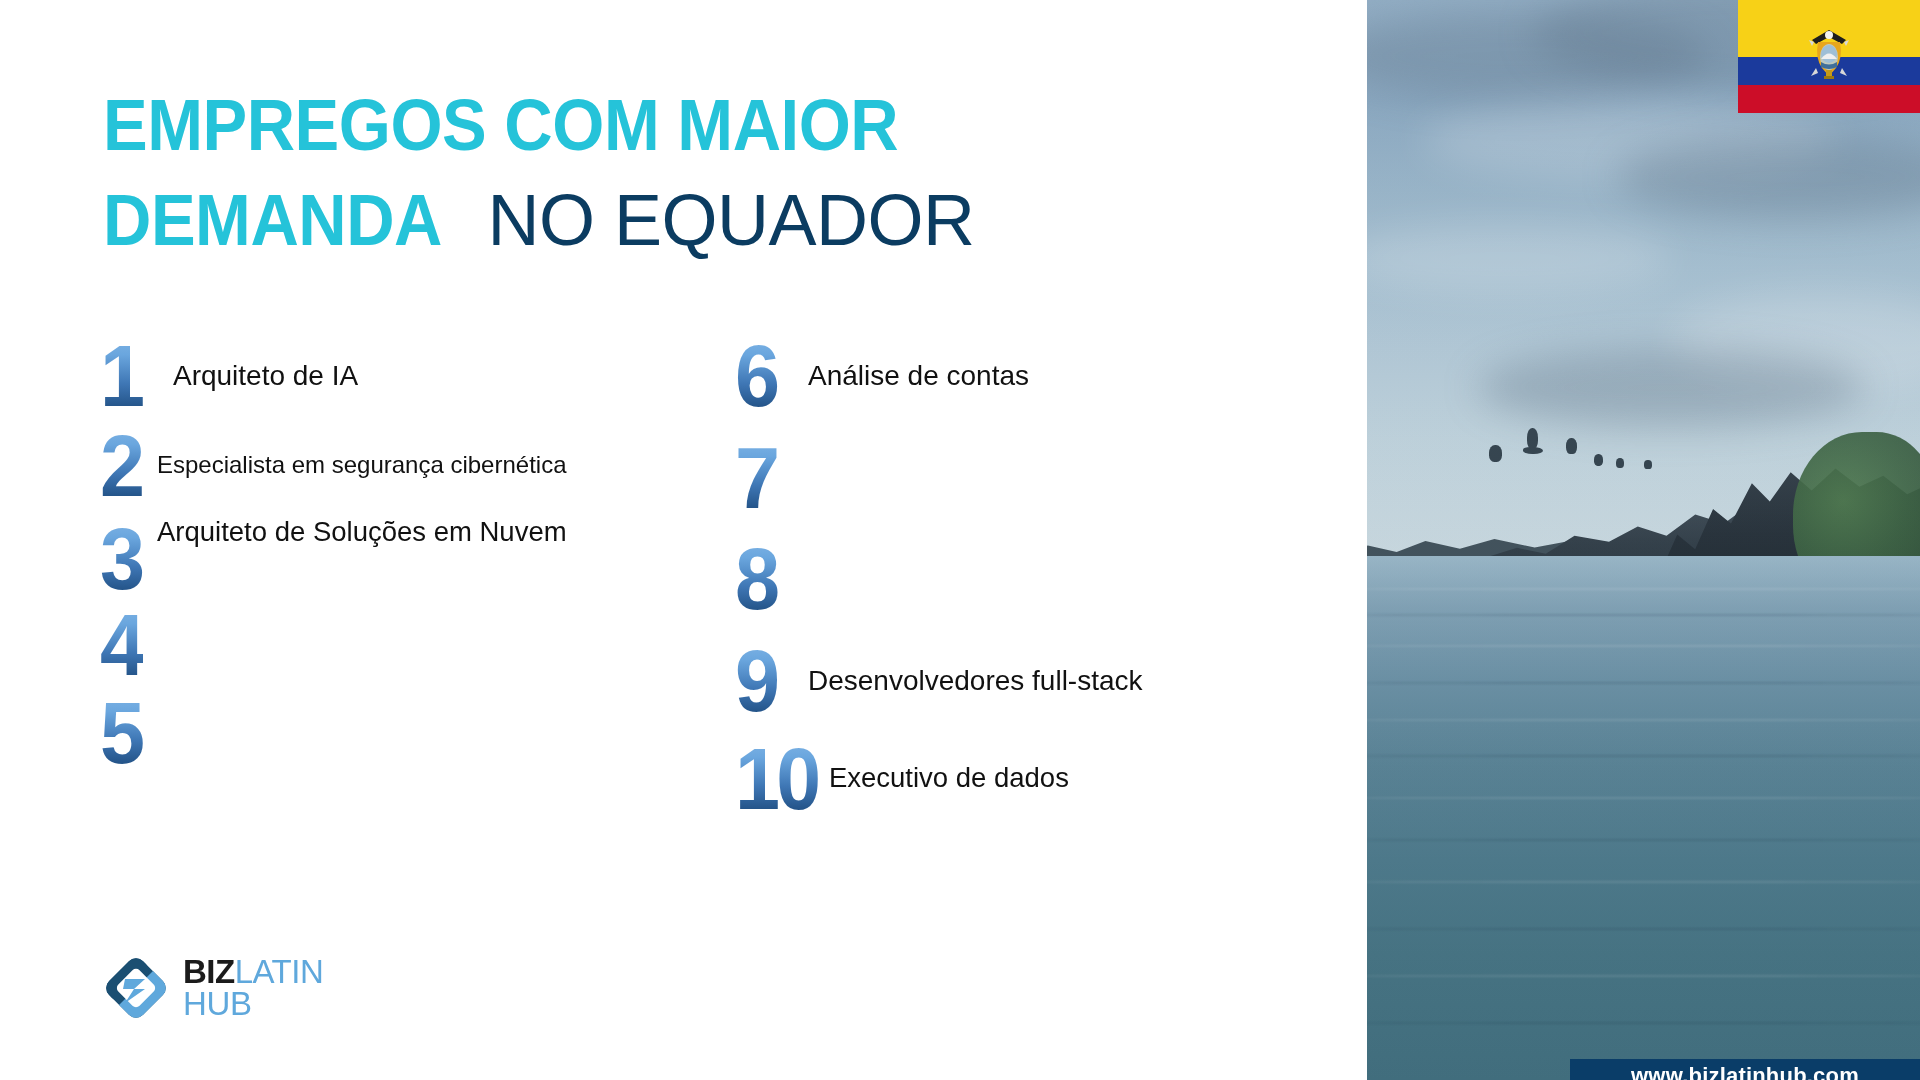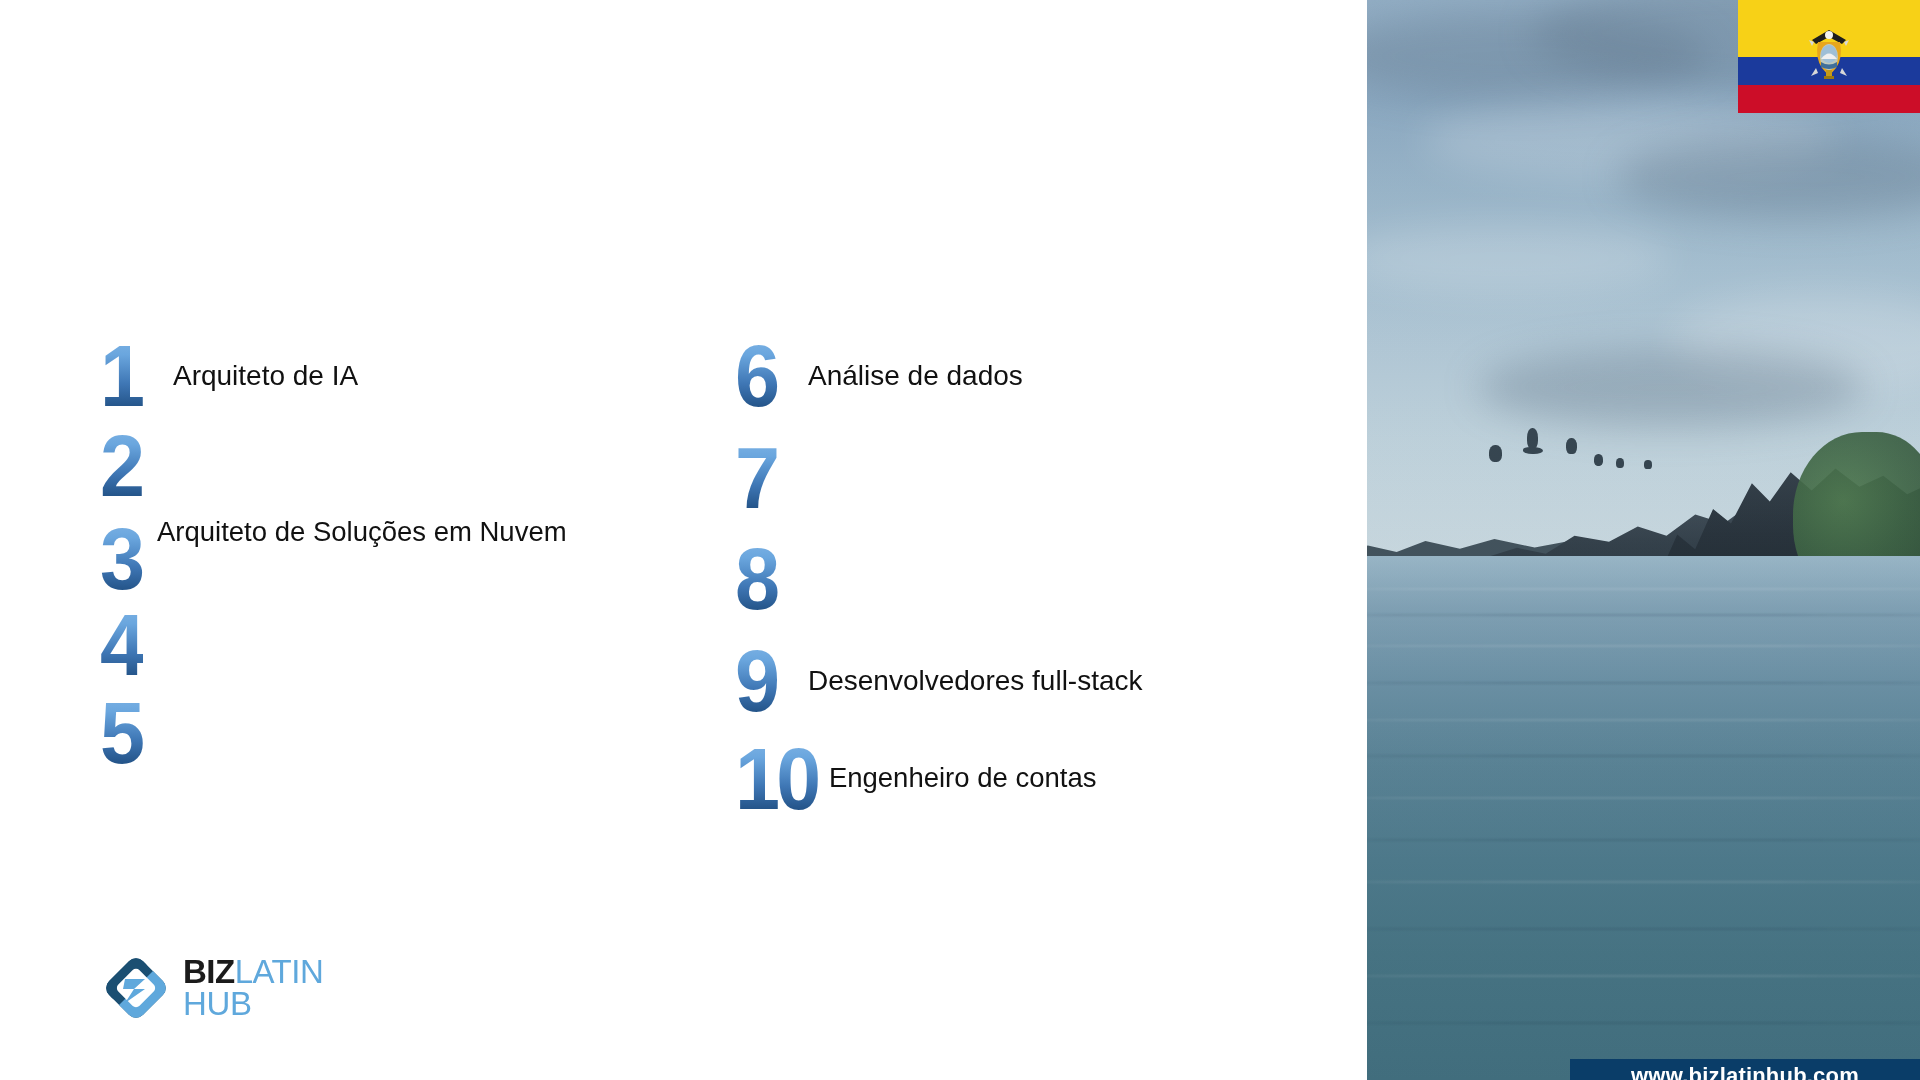--- a/index.html
+++ b/index.html
@@ -201,69 +201,78 @@
     letter-spacing:0.2px;
     white-space:nowrap;
     font-family:"Liberation Sans",sans-serif;
   }
 </style>
 </head>
 <body>
 
 <div id="content-panel">
 
+  <div id="title-block">
+    <div class="title-line">
+      <span class="t-accent">EMPREGOS COM MAIOR</span>
+    </div>
+    <div class="title-line">
+      <span class="t-accent">DEMANDA</span><span class="t-dark" style="margin-left:20px;">NO EQUADOR</span>
+    </div>
+  </div>
 
   <div id="col-left" class="list-col">
 
     <div class="list-item" style="margin-bottom:14px;">
       <span class="rank">1</span>
       <span class="job size-lg pad-lg">Arquiteto de IA</span>
     </div>
 
     <div class="list-item" style="margin-bottom:12px;">
       <span class="rank">2</span>
+      <span class="job size-sm pad-md">Especialista em segurança cibernética</span>
     </div>
 
     <div class="list-item" style="margin-bottom:10px; align-items:flex-start;">
       <span class="rank" style="margin-top:6px;">3</span>
       <span class="job size-md pad-md" style="max-width:450px;text-align:right;">Arquiteto de Soluções em Nuvem</span>
     </div>
 
     <div class="list-item" style="margin-bottom:12px;">
       <span class="rank">4</span>
     </div>
 
     <div class="list-item">
       <span class="rank">5</span>
     </div>
   </div>
 
   <div id="col-right" class="list-col">
 
     <div class="list-item" style="margin-bottom:26px;">
       <span class="rank">6</span>
-      <span class="job size-lg pad-lg">Análise de dados</span>
+      <span class="job size-lg pad-lg">Análise de contas</span>
     </div>
 
     <div class="list-item" style="margin-bottom:26px;">
       <span class="rank">7</span>
     </div>
 
     <div class="list-item" style="margin-bottom:26px;">
       <span class="rank">8</span>
     </div>
 
     <div class="list-item" style="margin-bottom:22px;">
       <span class="rank">9</span>
       <span class="job size-lg pad-lg">Desenvolvedores full-stack</span>
     </div>
 
     <div class="list-item">
       <span class="rank wide">10</span>
-      <span class="job size-md pad-xs">Engenheiro de contas</span>
+      <span class="job size-md pad-xs">Executivo de dados</span>
     </div>
   </div>
 
   <div id="logo">
     <span id="logo-mark">
       <svg viewBox="0 0 66 66" width="66" height="66" aria-hidden="true">
         <g transform="rotate(45 33 33)">
           <rect x="9" y="9" width="48" height="48" rx="10" fill="#1b4f72"></rect>
           <rect x="9" y="9" width="24" height="48" rx="10" fill="#1b4f72"></rect>
           <path d="M33 9 h14 a10 10 0 0 1 10 10 v28 a10 10 0 0 1 -10 10 H33 Z" fill="#5fa8dc"></path>

